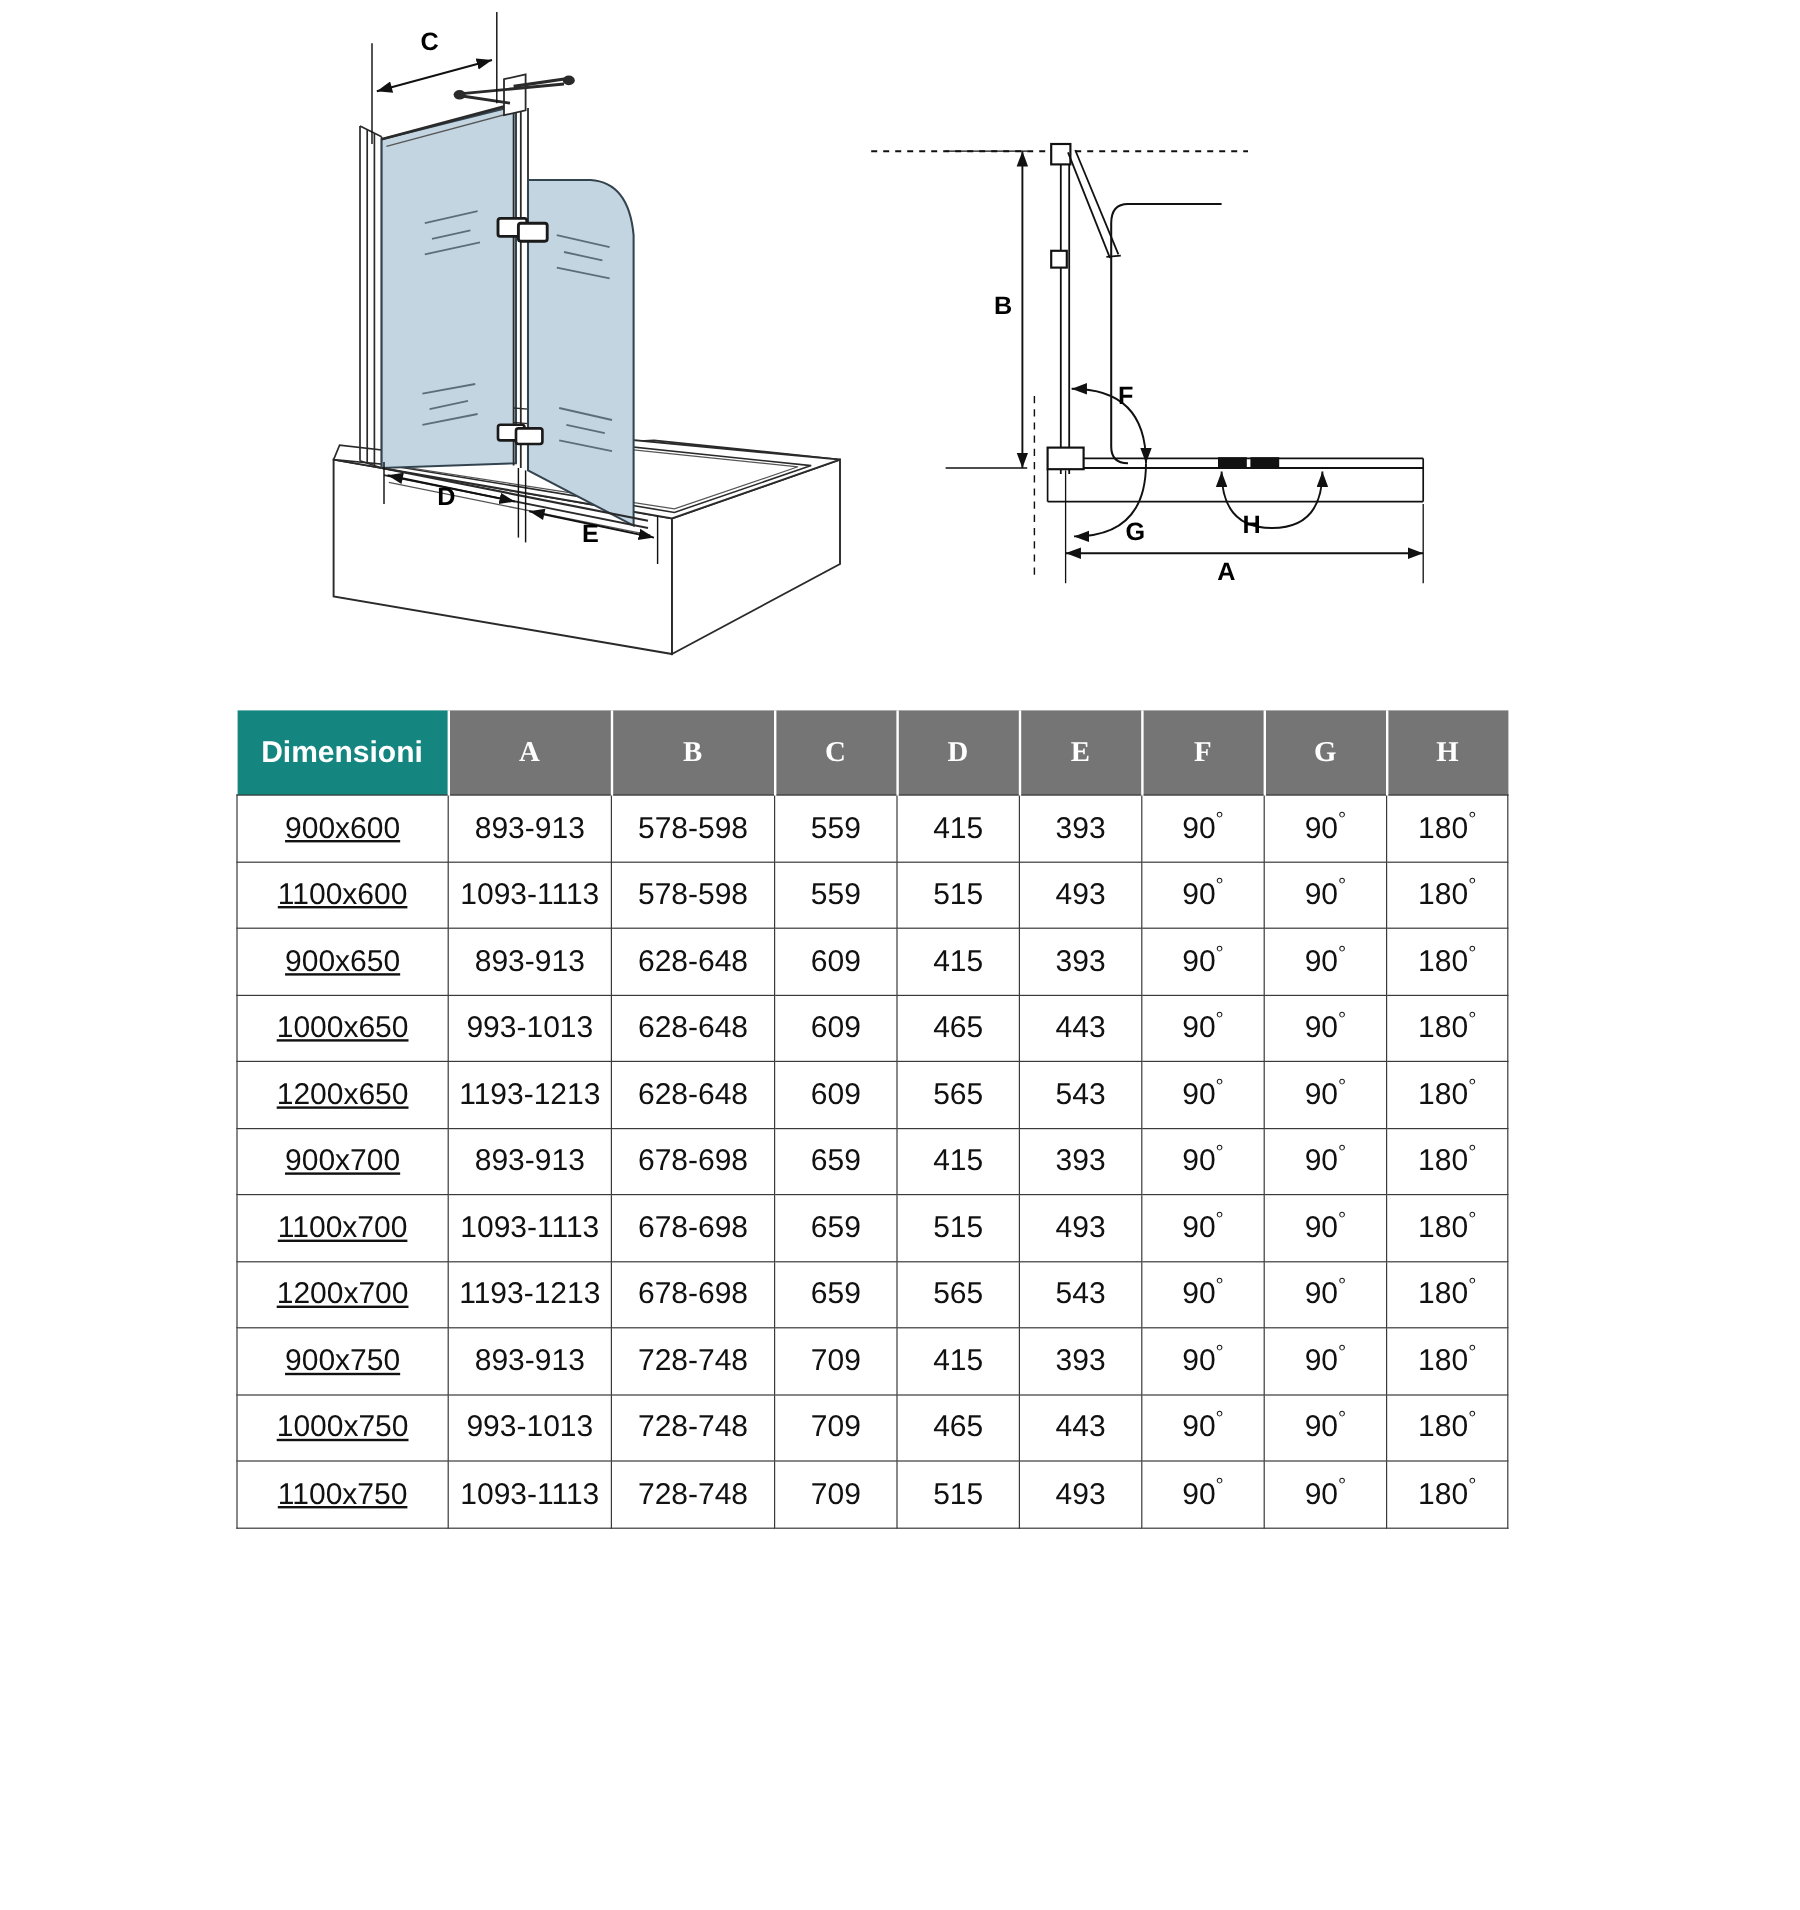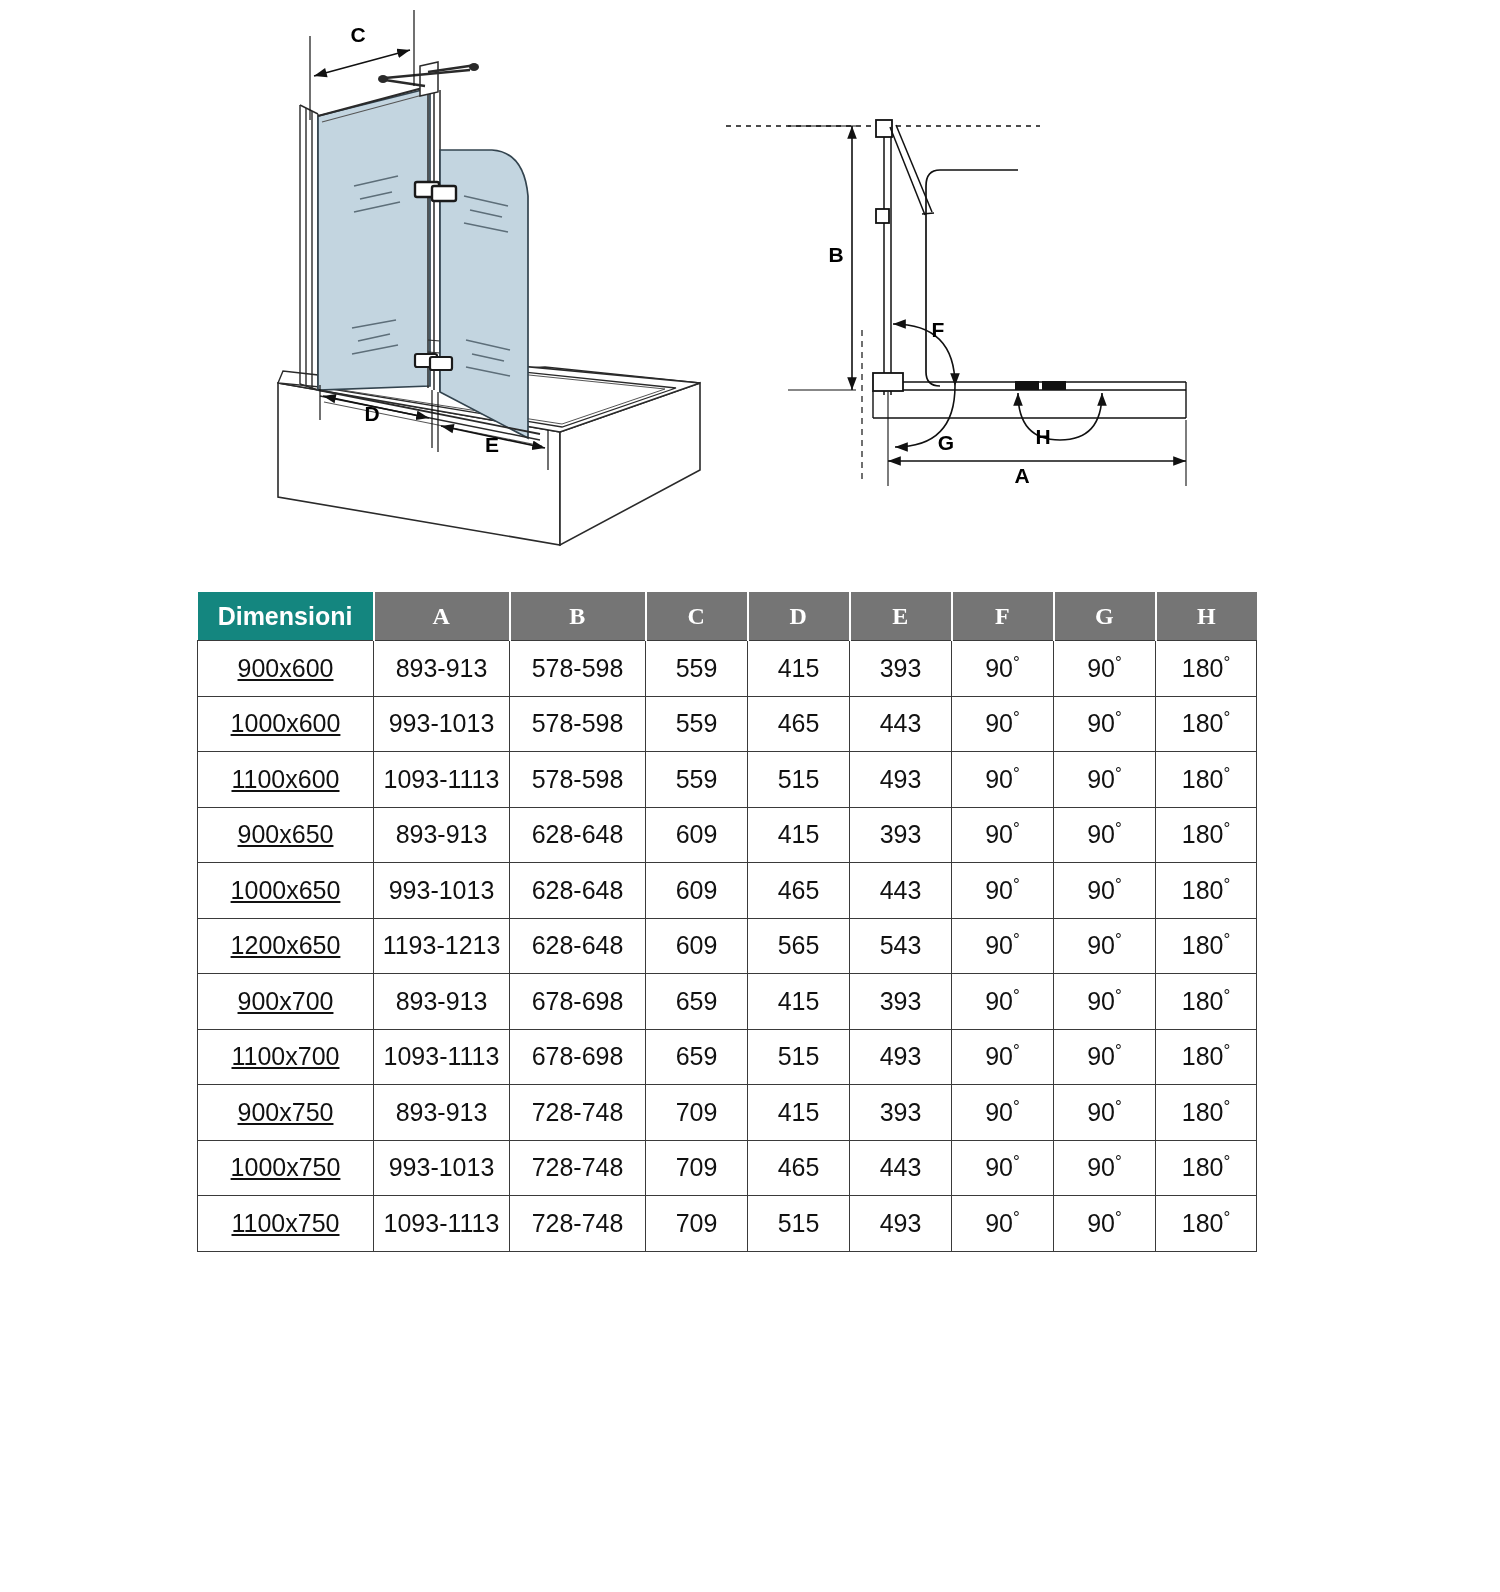--- a/index.html
+++ b/index.html
@@ -11,21 +11,21 @@
 
   
   .diagram-area{position:absolute;left:0;top:0;width:1500px;height:580px;}
   .svg-full{position:absolute;left:0;top:0;}
 
   
   .table-wrap{position:absolute;left:197px;top:592px;width:1059px;}
   table.dims{border-collapse:collapse;width:1059px;table-layout:fixed;}
 
   table.dims thead th{
-    height:42px;padding:3px;
+    height:42px;padding:14px;
     background:#757575;color:#ffffff;
     font-family:"Liberation Serif",serif;
     font-size:24px;font-weight:700;text-align:center;vertical-align:middle;
     border-right:2px solid #ffffff;
     letter-spacing:.5px;
   }
   table.dims thead th:last-child{border-right:none;}
   table.dims thead th.dim-head{
     background:#14867f;color:#ffffff;
     font-family:"Liberation Sans",sans-serif;
@@ -284,31 +284,20 @@
             <td>893-913</td>
             <td>578-598</td>
             <td>559</td>
             <td>415</td>
             <td>393</td>
             <td>90<span class="deg">°</span></td>
             <td>90<span class="deg">°</span></td>
             <td>180<span class="deg">°</span></td>
           </tr>
           <tr>
-            <td>1000x600</td>
-            <td>993-1013</td>
-            <td>578-598</td>
-            <td>559</td>
-            <td>465</td>
-            <td>443</td>
-            <td>90<span class="deg">°</span></td>
-            <td>90<span class="deg">°</span></td>
-            <td>180<span class="deg">°</span></td>
-          </tr>
-          <tr>
             <td>1100x600</td>
             <td>1093-1113</td>
             <td>578-598</td>
             <td>559</td>
             <td>515</td>
             <td>493</td>
             <td>90<span class="deg">°</span></td>
             <td>90<span class="deg">°</span></td>
             <td>180<span class="deg">°</span></td>
           </tr>
@@ -361,20 +350,31 @@
             <td>1093-1113</td>
             <td>678-698</td>
             <td>659</td>
             <td>515</td>
             <td>493</td>
             <td>90<span class="deg">°</span></td>
             <td>90<span class="deg">°</span></td>
             <td>180<span class="deg">°</span></td>
           </tr>
           <tr>
+            <td>1200x700</td>
+            <td>1193-1213</td>
+            <td>678-698</td>
+            <td>659</td>
+            <td>565</td>
+            <td>543</td>
+            <td>90<span class="deg">°</span></td>
+            <td>90<span class="deg">°</span></td>
+            <td>180<span class="deg">°</span></td>
+          </tr>
+          <tr>
             <td>900x750</td>
             <td>893-913</td>
             <td>728-748</td>
             <td>709</td>
             <td>415</td>
             <td>393</td>
             <td>90<span class="deg">°</span></td>
             <td>90<span class="deg">°</span></td>
             <td>180<span class="deg">°</span></td>
           </tr>

